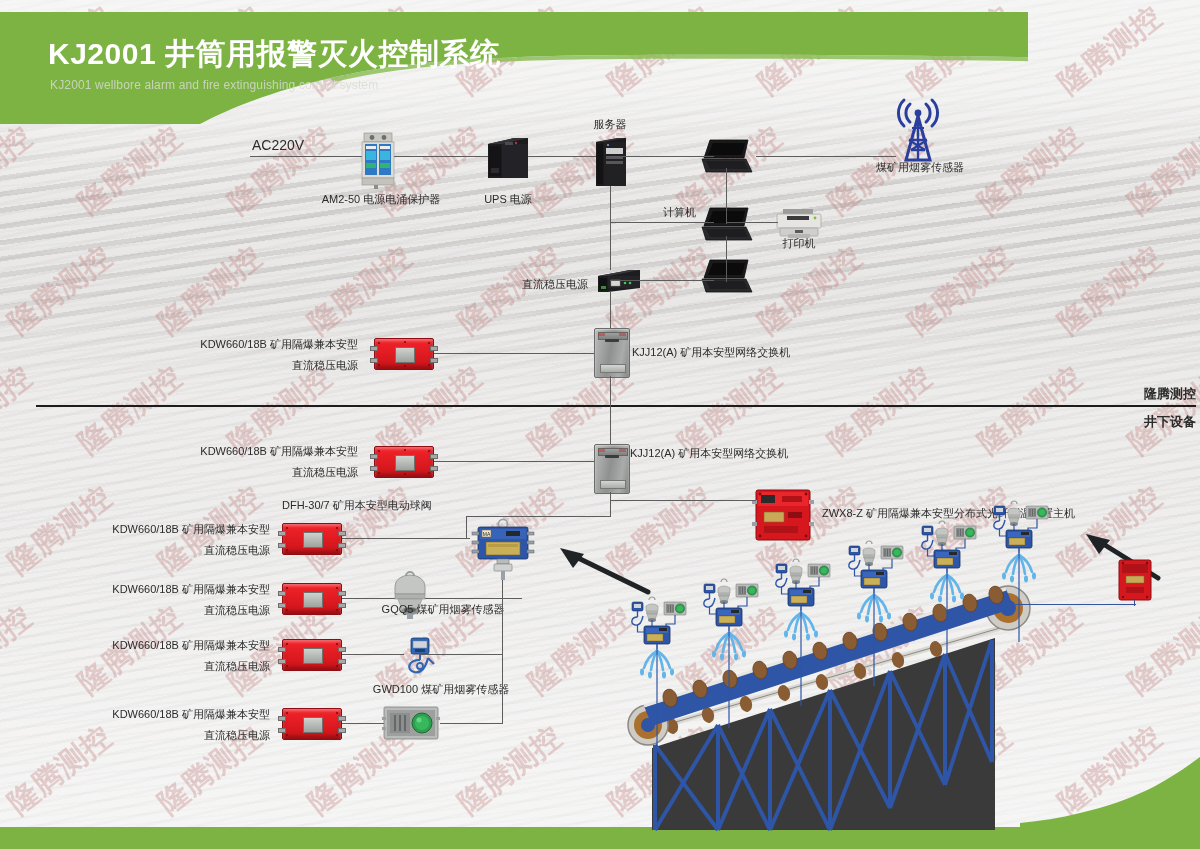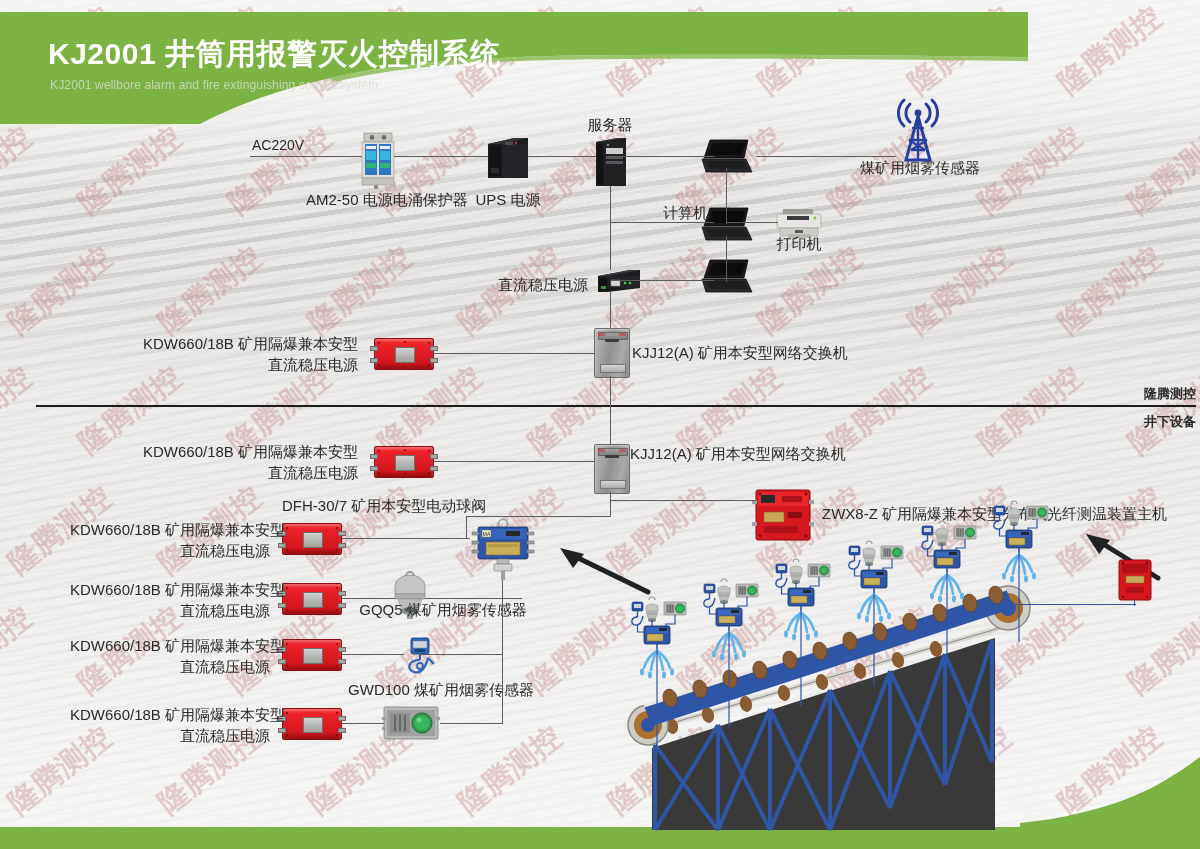--- a/index.html
+++ b/index.html
@@ -35,21 +35,21 @@
   
   .header{position:absolute;left:0;top:12px;width:1028px;height:112px;overflow:hidden;}
   .header .swoosh{position:absolute;left:0;top:0;width:1200px;height:112px;}
   .title{position:absolute;left:48px;top:22px;color:#fff;font-size:30px;font-weight:700;letter-spacing:.5px;}
   .subtitle{position:absolute;left:50px;top:66px;color:#d9dcd2;font-size:12px;letter-spacing:.15px;opacity:.82;}
 
   
   .footbar{position:absolute;left:0;bottom:0;width:1200px;height:36px;}
 
   
-  .lbl{position:absolute;color:#2b2b2b;font-size:15px;line-height:19px;white-space:nowrap;}
+  .lbl{position:absolute;color:#2b2b2b;font-size:11px;line-height:19px;white-space:nowrap;}
   .lbl.r{text-align:right;}
   .lbl.c{text-align:center;}
   .lbl.two{line-height:20px;}
 
   
   .ln{position:absolute;background:#5d5d5d;}
   .ln.h{height:1.2px;}
   .ln.v{width:1.2px;}
   .ln.blue{background:#35559c;}
   .divider{position:absolute;background:#1c1c1c;height:2.4px;}

